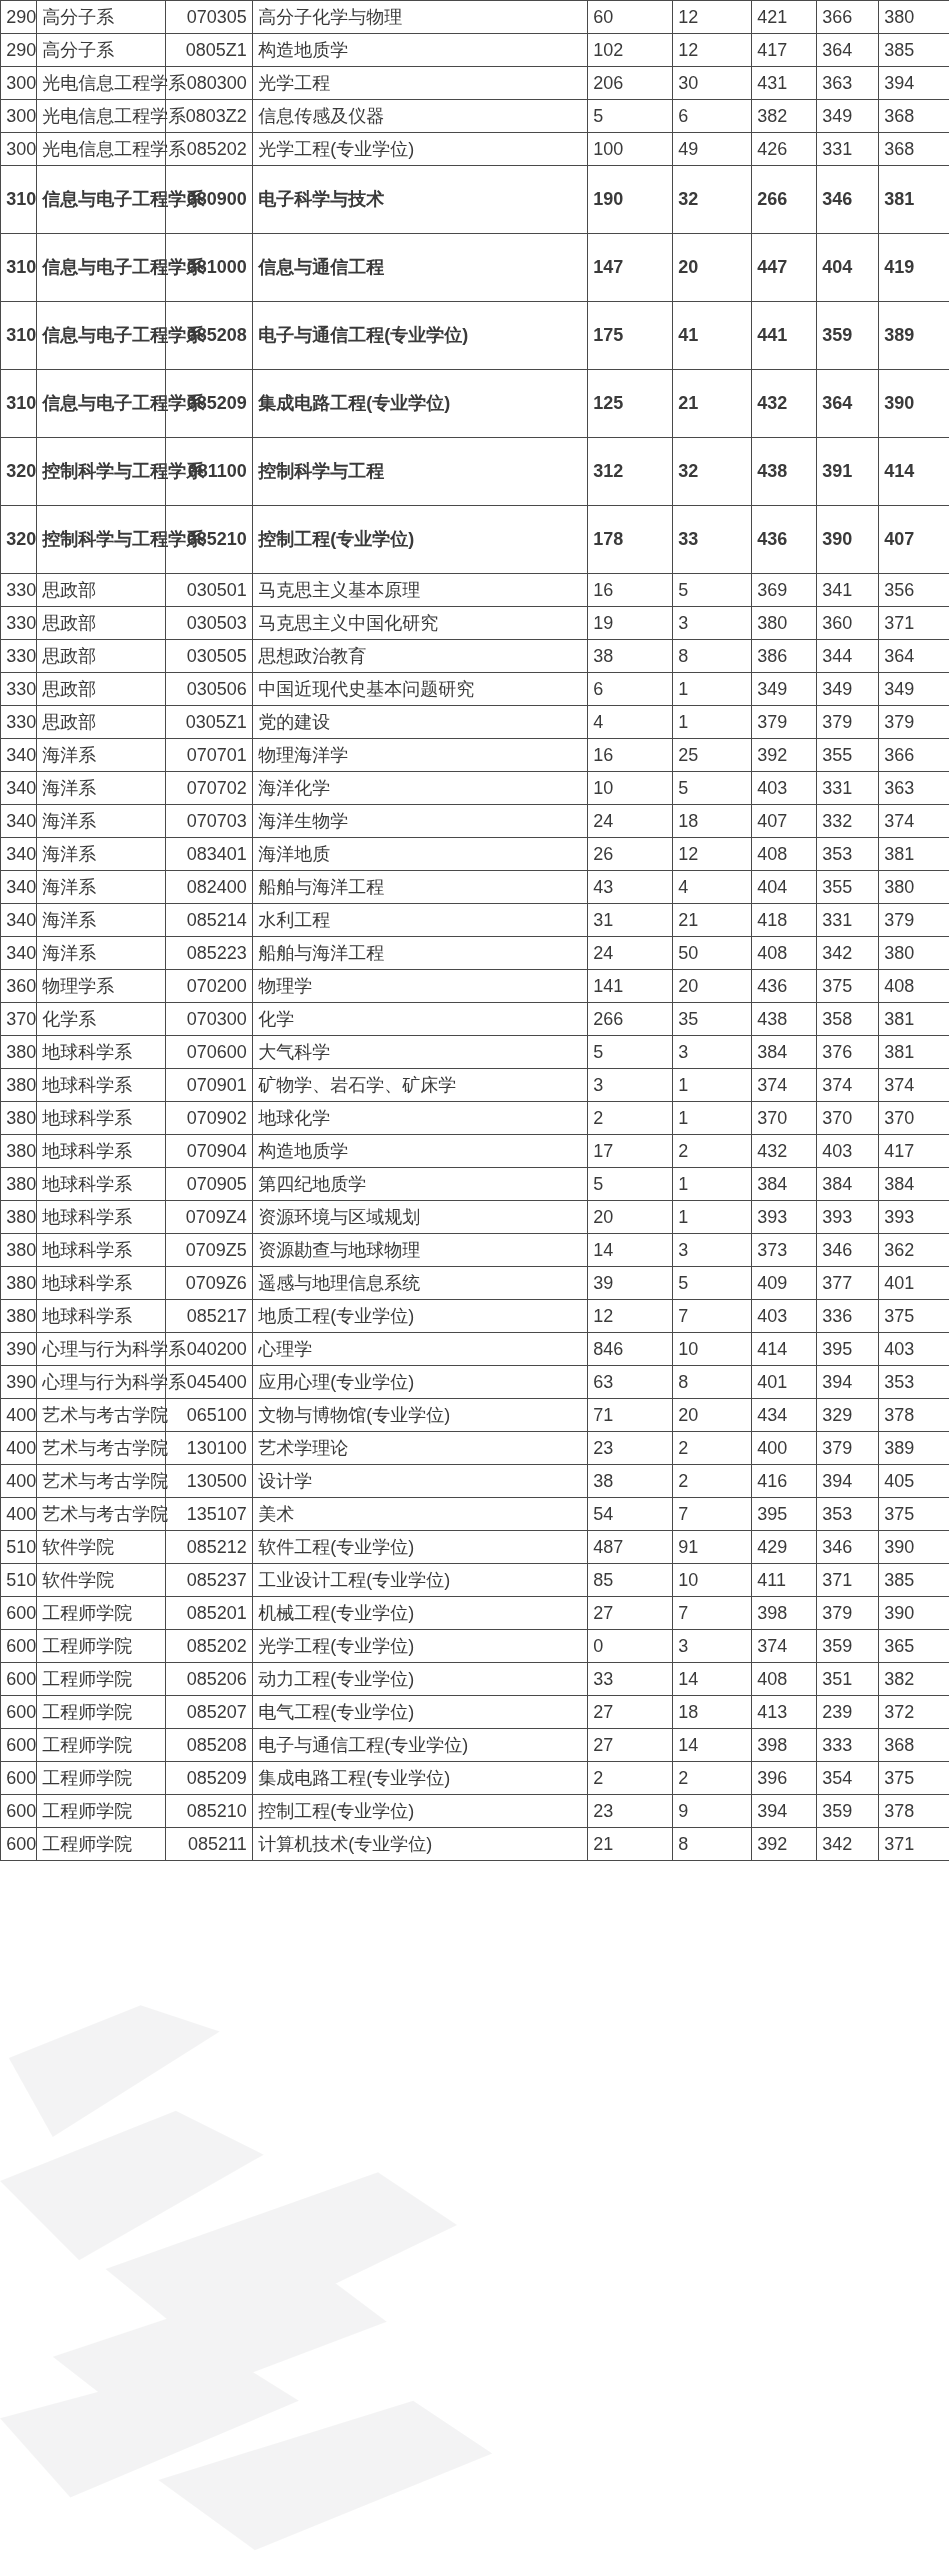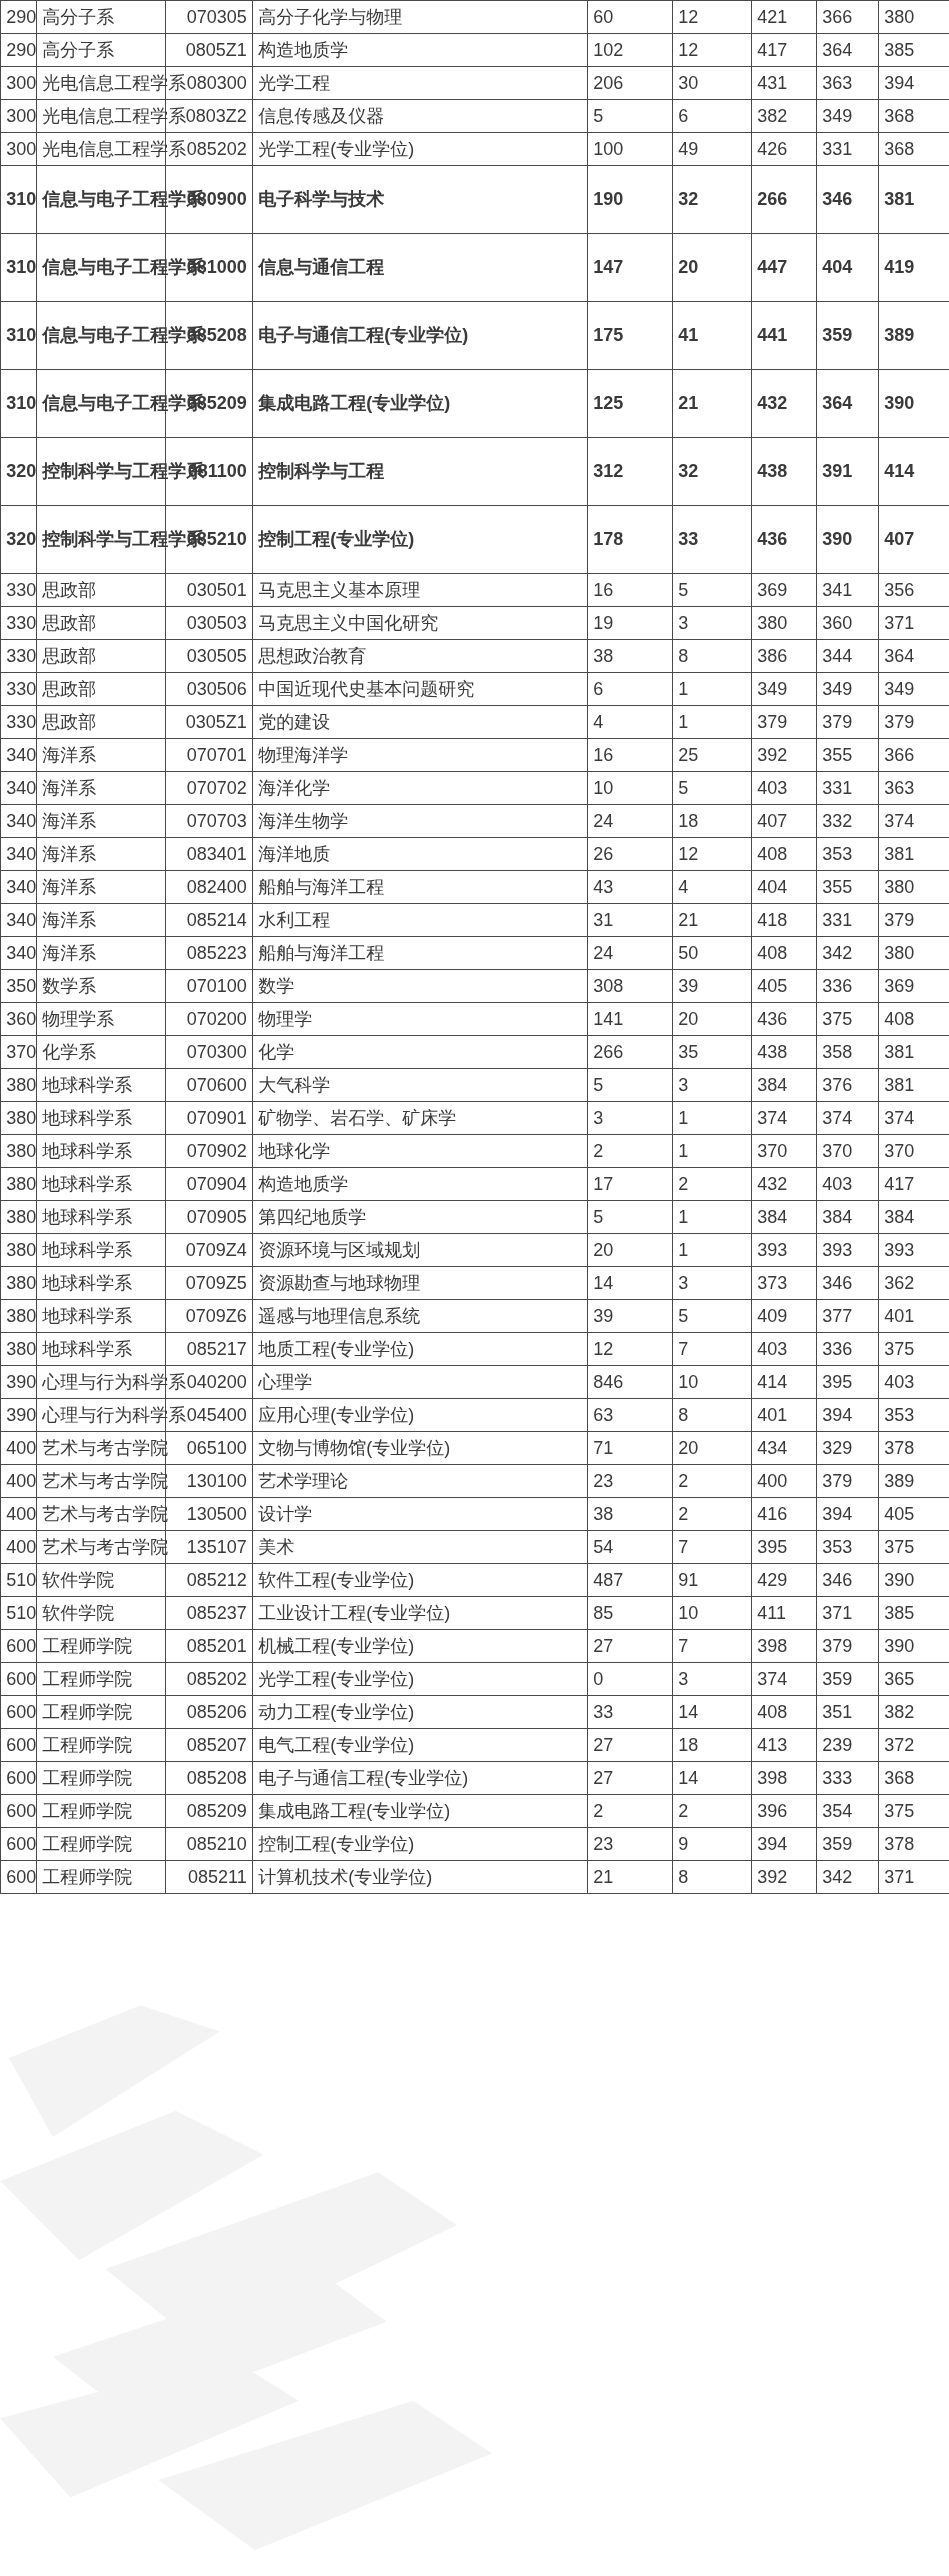--- a/index.html
+++ b/index.html
@@ -344,31 +344,20 @@
         <td class="col-dept">海洋系</td>
         <td class="col-majorcode">085223</td>
         <td class="col-major">船舶与海洋工程</td>
         <td class="col-num">24</td>
         <td class="col-num">50</td>
         <td class="col-num">408</td>
         <td class="col-num">342</td>
         <td class="col-num">380</td>
       </tr>
       <tr class="r-normal">
-        <td class="col-code">350</td>
-        <td class="col-dept">数学系</td>
-        <td class="col-majorcode">070100</td>
-        <td class="col-major">数学</td>
-        <td class="col-num">308</td>
-        <td class="col-num">39</td>
-        <td class="col-num">405</td>
-        <td class="col-num">336</td>
-        <td class="col-num">369</td>
-      </tr>
-      <tr class="r-normal">
         <td class="col-code">360</td>
         <td class="col-dept">物理学系</td>
         <td class="col-majorcode">070200</td>
         <td class="col-major">物理学</td>
         <td class="col-num">141</td>
         <td class="col-num">20</td>
         <td class="col-num">436</td>
         <td class="col-num">375</td>
         <td class="col-num">408</td>
       </tr>

